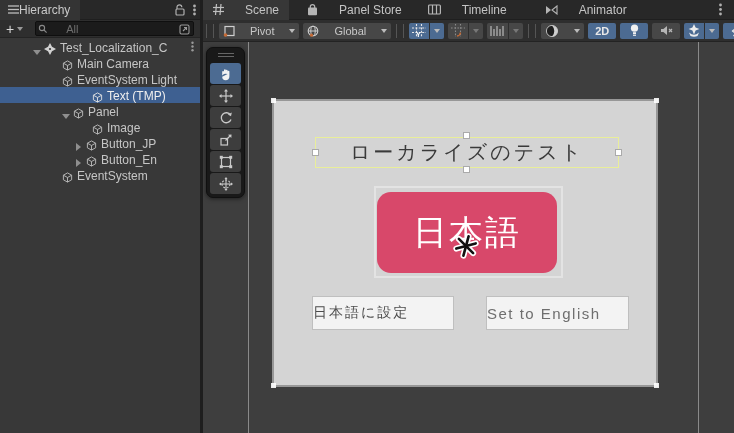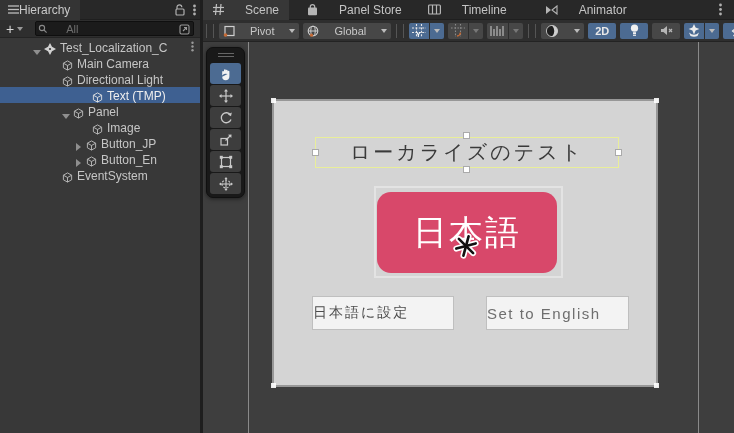--- a/index.html
+++ b/index.html
@@ -171,21 +171,21 @@
         <span>Main Camera</span>
       </div>
 
       <div class="row">
         <span class="sp" style="width:62px"></span>
         <span class="gicon">
           <svg width="11" height="11" viewBox="0 0 12 12">
               <path d="M6 1L10.5 3.5V8.5L6 11 1.5 8.5V3.5Z M1.5 3.5L6 6l4.5-2.5M6 6v5" fill="none" stroke="#bdbdbd" stroke-width="1"></path>
             </svg>
         </span>
-        <span>Directional Light</span>
+        <span>EventSystem Light</span>
       </div>
 
 
       <div class="row sel">
         <span class="sp" style="width:92px"></span>
         <span class="gicon">
           <svg width="11" height="11" viewBox="0 0 12 12">
               <path d="M6 1L10.5 3.5V8.5L6 11 1.5 8.5V3.5Z M1.5 3.5L6 6l4.5-2.5M6 6v5" fill="none" stroke="#e2e2e2" stroke-width="1"></path>
             </svg>
         </span>

